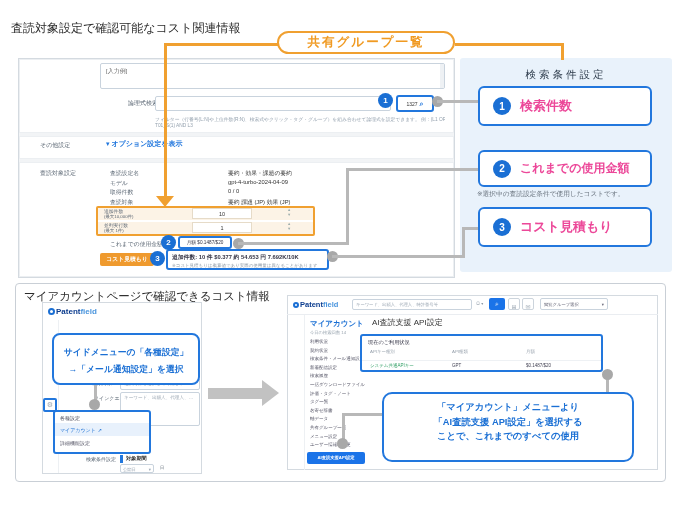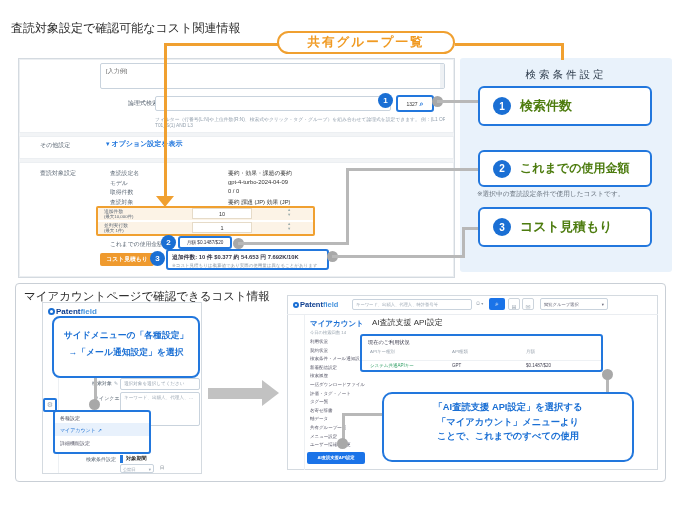--- a/index.html
+++ b/index.html
@@ -15,21 +15,21 @@
   .dot { position:absolute; background:#a8a8a8; border-radius:50%; z-index:7; }
   .gline { position:absolute; background:#b8b8b8; z-index:7; }
   .oline { position:absolute; background:#f0a030; z-index:9; }
   .callout { position:absolute; background:#fff; border:2.5px solid #2277dd; color:#1a6fd4; font-weight:bold; text-align:center; z-index:6; border-radius:8px; }
   .lbl { position:absolute; color:#5a6673; white-space:nowrap; }
   .val { position:absolute; color:#333; white-space:nowrap; }
   .inp { position:absolute; background:#fff; border:1px solid #c9d3dd; border-radius:2px; color:#9aa6b2; overflow:hidden; white-space:nowrap; }
   .ring { display:inline-block; width:7px; height:7px; border:2px solid #1a6fd4; border-radius:50%; }
   .strip-icn { position:absolute; color:#9aa6b2; font-size:7px; width:14px; text-align:center; line-height:9px; }
   .blue-link { color:#2277dd; font-weight:bold; }
-  .panel-lbl { color:#4d7c0f; font-weight:bold; white-space:nowrap; }
+  .panel-lbl { color:#ec4899; font-weight:bold; white-space:nowrap; }
   .nowrap { white-space:nowrap; }
   .stepper { display:flex; flex-direction:column; line-height:4.5px; font-size:4.5px; color:#9aa; }
 </style>
 </head>
 <body>
 
 <div class="a" style="left:11px;top:20px;font-size:12px;color:#2b2b2b;">査読対象設定で確認可能なコスト関連情報</div>
 
 <div class="a" style="left:277px;top:31px;width:178px;height:23px;border:2.5px solid #f0a030;border-radius:13px;background:#fff;color:#f09a22;font-weight:bold;font-size:12.5px;letter-spacing:2px;text-align:center;line-height:19px;z-index:10;">共有グループ一覧</div>
 <div class="oline" style="left:165px;top:43px;width:113px;height:3px;"></div>
@@ -165,21 +165,21 @@
 </div>
 <div class="lbl" style="left:86px;top:456px;font-size:5px;z-index:2;">検索条件設定</div>
 <div class="a" style="left:120px;top:455px;width:2.5px;height:8px;background:#2277dd;z-index:2;"></div>
 <div class="val" style="left:126px;top:455px;font-size:5.2px;font-weight:bold;z-index:2;">対象期間</div>
 <div class="inp" style="left:120px;top:464px;width:34px;height:9px;font-size:4.3px;padding:1.5px 2px;z-index:2;display:flex;justify-content:space-between;">
   <span>公開日</span>
   <span>▾</span>
 </div>
 <div class="lbl" style="left:160px;top:465px;font-size:4.3px;z-index:2;">日</div>
 
-<div class="callout" style="left:52px;top:316px;width:148px;height:62px;padding-top:9px;font-size:8.8px;line-height:17px;">
+<div class="callout" style="left:52px;top:333px;width:148px;height:52px;padding-top:9px;font-size:8.8px;line-height:17px;">
   <div>サイドメニューの「各種設定」</div>
   <div>→「メール通知設定」を選択</div>
 </div>
 
 <div class="a" style="left:208px;top:388px;width:54px;height:11px;background:#c2c2c2;"></div>
 <div class="a" style="left:262px;top:380px;width:0;height:0;border-top:13px solid transparent;border-bottom:13px solid transparent;border-left:17px solid #c2c2c2;"></div>
 
 <div class="shot" style="left:287px;top:295px;width:371px;height:175px;z-index:1;"></div>
 <div class="a" style="left:293px;top:300px;display:flex;align-items:center;gap:1px;z-index:2;">
   <span class="ring" style="width:6px;height:6px;"></span>
@@ -236,16 +236,16 @@
     <span class="a nowrap" style="left:164px;font-size:4.5px;color:#445;">$0.1487/$20</span>
   </div>
 </div>
 <div class="dot" style="left:602px;top:369px;width:11px;height:11px;z-index:5;"></div>
 <div class="gline" style="left:606px;top:374px;width:2.5px;height:20px;z-index:4;"></div>
 <div class="gline" style="left:342px;top:413px;width:2.5px;height:28px;z-index:4;"></div>
 <div class="gline" style="left:342px;top:413px;width:42px;height:2.5px;z-index:4;"></div>
 <div class="dot" style="left:337px;top:438px;width:11px;height:11px;z-index:5;"></div>
 
 <div class="callout" style="left:382px;top:392px;width:252px;height:70px;padding-top:6px;font-size:9.3px;line-height:14.5px;border-radius:10px;">
+  <div>「マイアカウント」メニューより</div>
   <div>「AI査読支援 API設定」を選択する</div>
-  <div>「マイアカウント」メニューより</div>
   <div>ことで、これまでのすべての使用</div>
 </div>
 
 </body></html>

